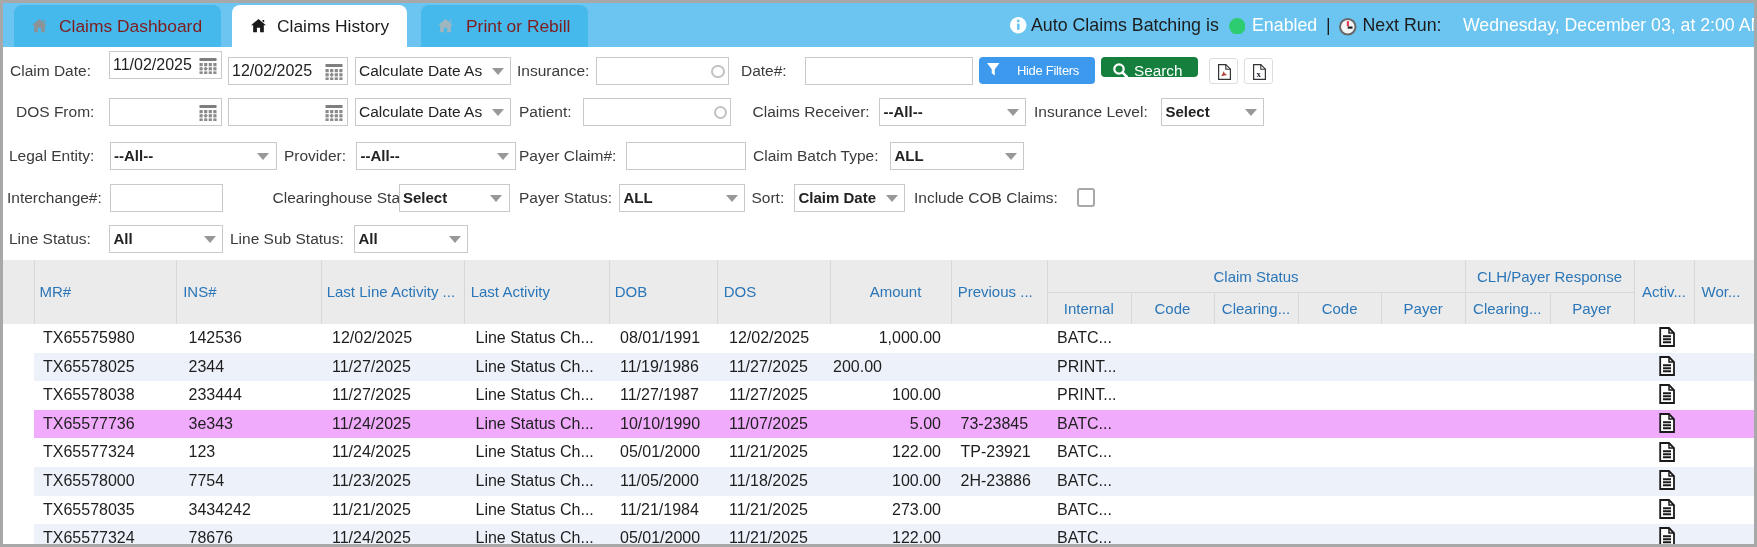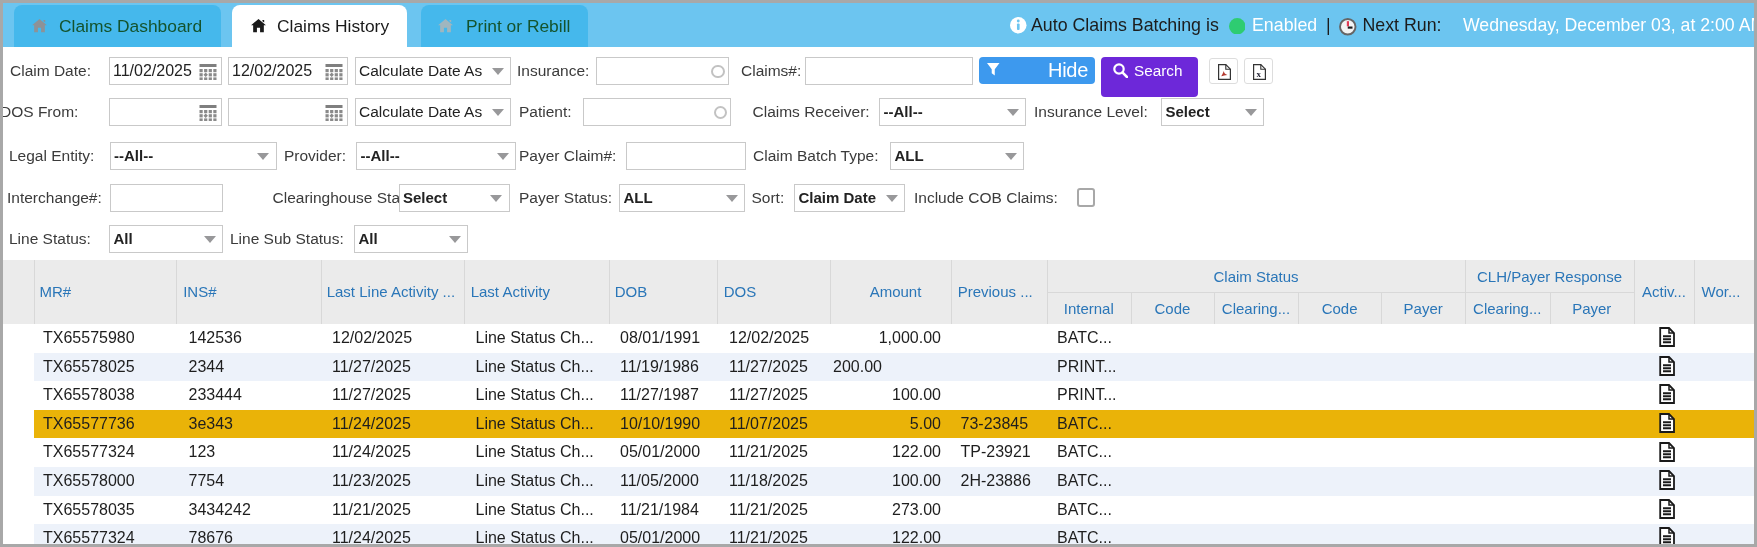--- a/index.html
+++ b/index.html
@@ -3,21 +3,21 @@
 <meta charset="utf-8">
 <style>
   * { margin:0; padding:0; box-sizing:border-box; }
   html,body { width:1757px; height:547px; overflow:hidden; background:#fff;
     font-family:"Liberation Sans", sans-serif; position:relative; }
   .abs { position:absolute; }
   
   #tabbar { position:absolute; left:3px; top:3px; width:1751px; height:44px;
     background:#6cc5f0; overflow:hidden; }
   .tab { position:absolute; top:2px; height:52px; border-radius:8px 8px 0 0;
-    color:#14532d; font-size:17.4px; line-height:42px; white-space:nowrap; }
+    color:#7f1d1d; font-size:17.4px; line-height:42px; white-space:nowrap; }
   .tab.inactive { background:#45b8ec; }
   .tab.active { background:#fff; color:#1a1a1a; height:44px; }
   .info { position:absolute; top:0; height:44px; line-height:44px; font-size:17.8px;
     color:#1c1c1c; white-space:nowrap; }
   
   .lb { position:absolute; font-size:15.5px; color:#3b3b3b; height:28px; line-height:28px; white-space:nowrap; }
   .inp { position:absolute; height:28px; background:#fff; border:1px solid #c9c9c9;
     font-size:16px; color:#222; line-height:26px; padding-left:3px; white-space:nowrap; }
   .sel { position:absolute; height:28px; background:#fff; border:1px solid #c9c9c9;
     font-size:15.5px; color:#222; line-height:26px; padding-left:3px; white-space:nowrap; }
@@ -74,21 +74,21 @@
       <circle cx="10.5" cy="10.5" r="9.3" fill="#f4f4f4" stroke="#666" stroke-width="2.3"></circle>
       <path d="M10.7 10 L10.7 3.8" stroke="#e23b55" stroke-width="2.6"></path>
       <path d="M10.5 11.5 L16.2 11.5" stroke="#1c1c1c" stroke-width="2.6"></path>
     </svg>
   <div class="info" style="left:1359.5px;">Next Run:</div>
   <div class="info" style="left:1460px; color:#fff; font-size:17.7px;">Wednesday, December 03, at 2:00 AM</div>
 </div>
 
 <div id="filters">
 <div class="lb" style="left:10px; top:57px;">Claim Date:</div>
-<div class="inp" style="left:109px; top:57px; width:113px;">11/02/2025<svg class="cal" width="18" height="17" viewBox="0 0 18 17">
+<div class="inp" style="left:109px; top:51px; width:113px;">11/02/2025<svg class="cal" width="18" height="17" viewBox="0 0 18 17">
         <rect x="0.5" y="1" width="17" height="3" fill="#7f7f7f"></rect>
         <rect x="0.5" y="6" width="3.2" height="3.2" fill="#8a8a8a"></rect>
         <rect x="5.1" y="6" width="3.2" height="3.2" fill="#8a8a8a"></rect>
         <rect x="9.7" y="6" width="3.2" height="3.2" fill="#8a8a8a"></rect>
         <rect x="14.3" y="6" width="3.2" height="3.2" fill="#8a8a8a"></rect>
         <rect x="0.5" y="10.2" width="3.2" height="3.2" fill="#8a8a8a"></rect>
         <path d="M6.699999999999999 9.6 L8.899999999999999 11.799999999999999 L6.699999999999999 14.0 L4.5 11.799999999999999 Z" fill="#8a8a8a"></path>
         <rect x="9.7" y="10.2" width="3.2" height="3.2" fill="#8a8a8a"></rect>
         <rect x="14.3" y="10.2" width="3.2" height="3.2" fill="#8a8a8a"></rect>
         <rect x="0.5" y="14.4" width="3.2" height="3.2" fill="#8a8a8a"></rect>
@@ -109,50 +109,50 @@
         <rect x="0.5" y="14.4" width="3.2" height="3.2" fill="#8a8a8a"></rect>
         <rect x="5.1" y="14.4" width="3.2" height="3.2" fill="#8a8a8a"></rect>
         <rect x="9.7" y="14.4" width="3.2" height="3.2" fill="#8a8a8a"></rect>
         <rect x="14.3" y="14.4" width="3.2" height="3.2" fill="#8a8a8a"></rect>
       </svg></div>
 <div class="sel" style="left:355px; top:57px; width:156px;">Calculate Date As<span class="arr"></span></div>
 <div class="lb" style="left:517px; top:57px;">Insurance:</div>
 <div class="inp" style="left:595.5px; top:57px; width:133px;">
       <span class="ring"></span>
     </div>
-<div class="lb" style="left:741px; top:57px;">Claims#:</div>
+<div class="lb" style="left:741px; top:57px;">Date#:</div>
 <div class="inp" style="left:805px; top:57px; width:168px;"></div>
 <div class="abs" style="left:979px; top:57px; width:116px; height:27px; background:#3d99ee; border-radius:4px; color:#fff;">
       <svg class="abs" style="left:8px; top:6px;" width="12.5" height="14.5" viewBox="0 0 14 16">
         <path fill="#fff" d="M0 0 H14 L8.7 6.8 V13.8 L5.3 11.4 V6.8 Z"></path>
       </svg>
-      <div class="abs" style="left:29px; top:0; width:80px; height:27px; line-height:27px; text-align:right; font-size:20px; letter-spacing:-0.3px;">Hide Filters</div>
-    </div>
-<div class="abs" style="left:1101px; top:57px; width:97px; height:40px; background:#6d28d9; border-radius:4px; color:#fff;">
+      <div class="abs" style="left:29px; top:0; width:80px; height:27px; line-height:27px; text-align:center; font-size:13px; letter-spacing:-0.3px;">Hide Filters</div>
+    </div>
+<div class="abs" style="left:1101px; top:57px; width:97px; height:20px; background:#15803d; border-radius:4px; color:#fff;">
       <svg class="abs" style="left:12px; top:6px;" width="15" height="15" viewBox="0 0 15 15">
         <circle cx="6" cy="6" r="4.7" fill="none" stroke="#fff" stroke-width="2.2"></circle>
         <path d="M9.4 9.4 L14 14" stroke="#fff" stroke-width="2.5" stroke-linecap="round"></path>
       </svg>
       <div class="abs" style="left:33px; top:0; width:48px; height:27px; line-height:27px; text-align:center; font-size:15.3px;">Search</div>
     </div>
 <div class="abs" style="left:1209px; top:58px; width:29px; height:26px; background:#fff; border:1px solid #ddd; border-radius:3px;">
       <svg class="abs" style="left:8px; top:4.5px;" width="13" height="16" viewBox="0 0 13 16">
         <path d="M0.6 0.6 H7.8 L12.4 5.2 V15.4 H0.6 Z" fill="none" stroke="#333" stroke-width="1.2"></path>
         <path d="M7.8 0.6 V5.2 H12.4" fill="none" stroke="#333" stroke-width="1.1"></path>
         <path d="M3.2 12.2 C4.6 10 5.4 8.3 5.7 7 C6 8.8 7.2 10.4 9.4 10.9 C7.2 11 4.9 11.7 3.2 12.2 Z" fill="#b3382e"></path>
       </svg>
     </div>
 <div class="abs" style="left:1244px; top:58px; width:29px; height:26px; background:#fff; border:1px solid #ddd; border-radius:3px;">
       <svg class="abs" style="left:8px; top:4.5px;" width="13" height="16" viewBox="0 0 13 16">
         <path d="M0.6 0.6 H7.8 L12.4 5.2 V15.4 H0.6 Z" fill="none" stroke="#333" stroke-width="1.2"></path>
         <path d="M7.8 0.6 V5.2 H12.4" fill="none" stroke="#333" stroke-width="1.1"></path>
         <text x="3.4" y="13.2" font-family="Liberation Serif" font-size="9" font-weight="bold" fill="#223">x</text>
       </svg>
     </div>
-<div class="lb" style="left:0; top:98px;">DOS From:</div>
+<div class="lb" style="left:16px; top:98px;">DOS From:</div>
 <div class="inp" style="left:109px; top:98px; width:113px;">
       <svg class="cal" width="18" height="17" viewBox="0 0 18 17">
         <rect x="0.5" y="1" width="17" height="3" fill="#7f7f7f"></rect>
         <rect x="0.5" y="6" width="3.2" height="3.2" fill="#8a8a8a"></rect>
         <rect x="5.1" y="6" width="3.2" height="3.2" fill="#8a8a8a"></rect>
         <rect x="9.7" y="6" width="3.2" height="3.2" fill="#8a8a8a"></rect>
         <rect x="14.3" y="6" width="3.2" height="3.2" fill="#8a8a8a"></rect>
         <rect x="0.5" y="10.2" width="3.2" height="3.2" fill="#8a8a8a"></rect>
         <path d="M6.699999999999999 9.6 L8.899999999999999 11.799999999999999 L6.699999999999999 14.0 L4.5 11.799999999999999 Z" fill="#8a8a8a"></path>
         <rect x="9.7" y="10.2" width="3.2" height="3.2" fill="#8a8a8a"></rect>
@@ -292,21 +292,21 @@
       <div class="td" style="left:617px;">11/27/1987</div>
       <div class="td" style="left:726px;">11/27/2025</div>
       <div class="td" style="left:830px; width:108px; text-align:right;">100.00</div>
       <div class="td" style="left:1054px;">PRINT...</div>
       <svg class="abs" style="left:1654.5px; top:3.2px;" width="18" height="20" viewBox="0 0 18 20">
         <path d="M2.2 1 H11 L16 6 V19 H2.2 Z" fill="#fff" stroke="#1a1a1a" stroke-width="1.8"></path>
         <path d="M11 1 V6 H16" fill="none" stroke="#1a1a1a" stroke-width="1.5"></path>
         <path d="M5 9.2 H13 M5 12.2 H13 M5 15.2 H13" stroke="#1a1a1a" stroke-width="1.9"></path>
       </svg>
     </div>
-<div class="row" style="top:409.8px; background:#eab308;">
+<div class="row" style="top:409.8px; background:#f0abfc;">
       <div class="td" style="left:40px;">TX65577736</div>
       <div class="td" style="left:185.5px;">3e343</div>
       <div class="td" style="left:329px;">11/24/2025</div>
       <div class="td" style="left:472.5px;">Line Status Ch...</div>
       <div class="td" style="left:617px;">10/10/1990</div>
       <div class="td" style="left:726px;">11/07/2025</div>
       <div class="td" style="left:830px; width:108px; text-align:right;">5.00</div>
       <div class="td" style="left:957.5px;">73-23845</div>
       <div class="td" style="left:1054px;">BATC...</div>
       <svg class="abs" style="left:1654.5px; top:3.2px;" width="18" height="20" viewBox="0 0 18 20">

